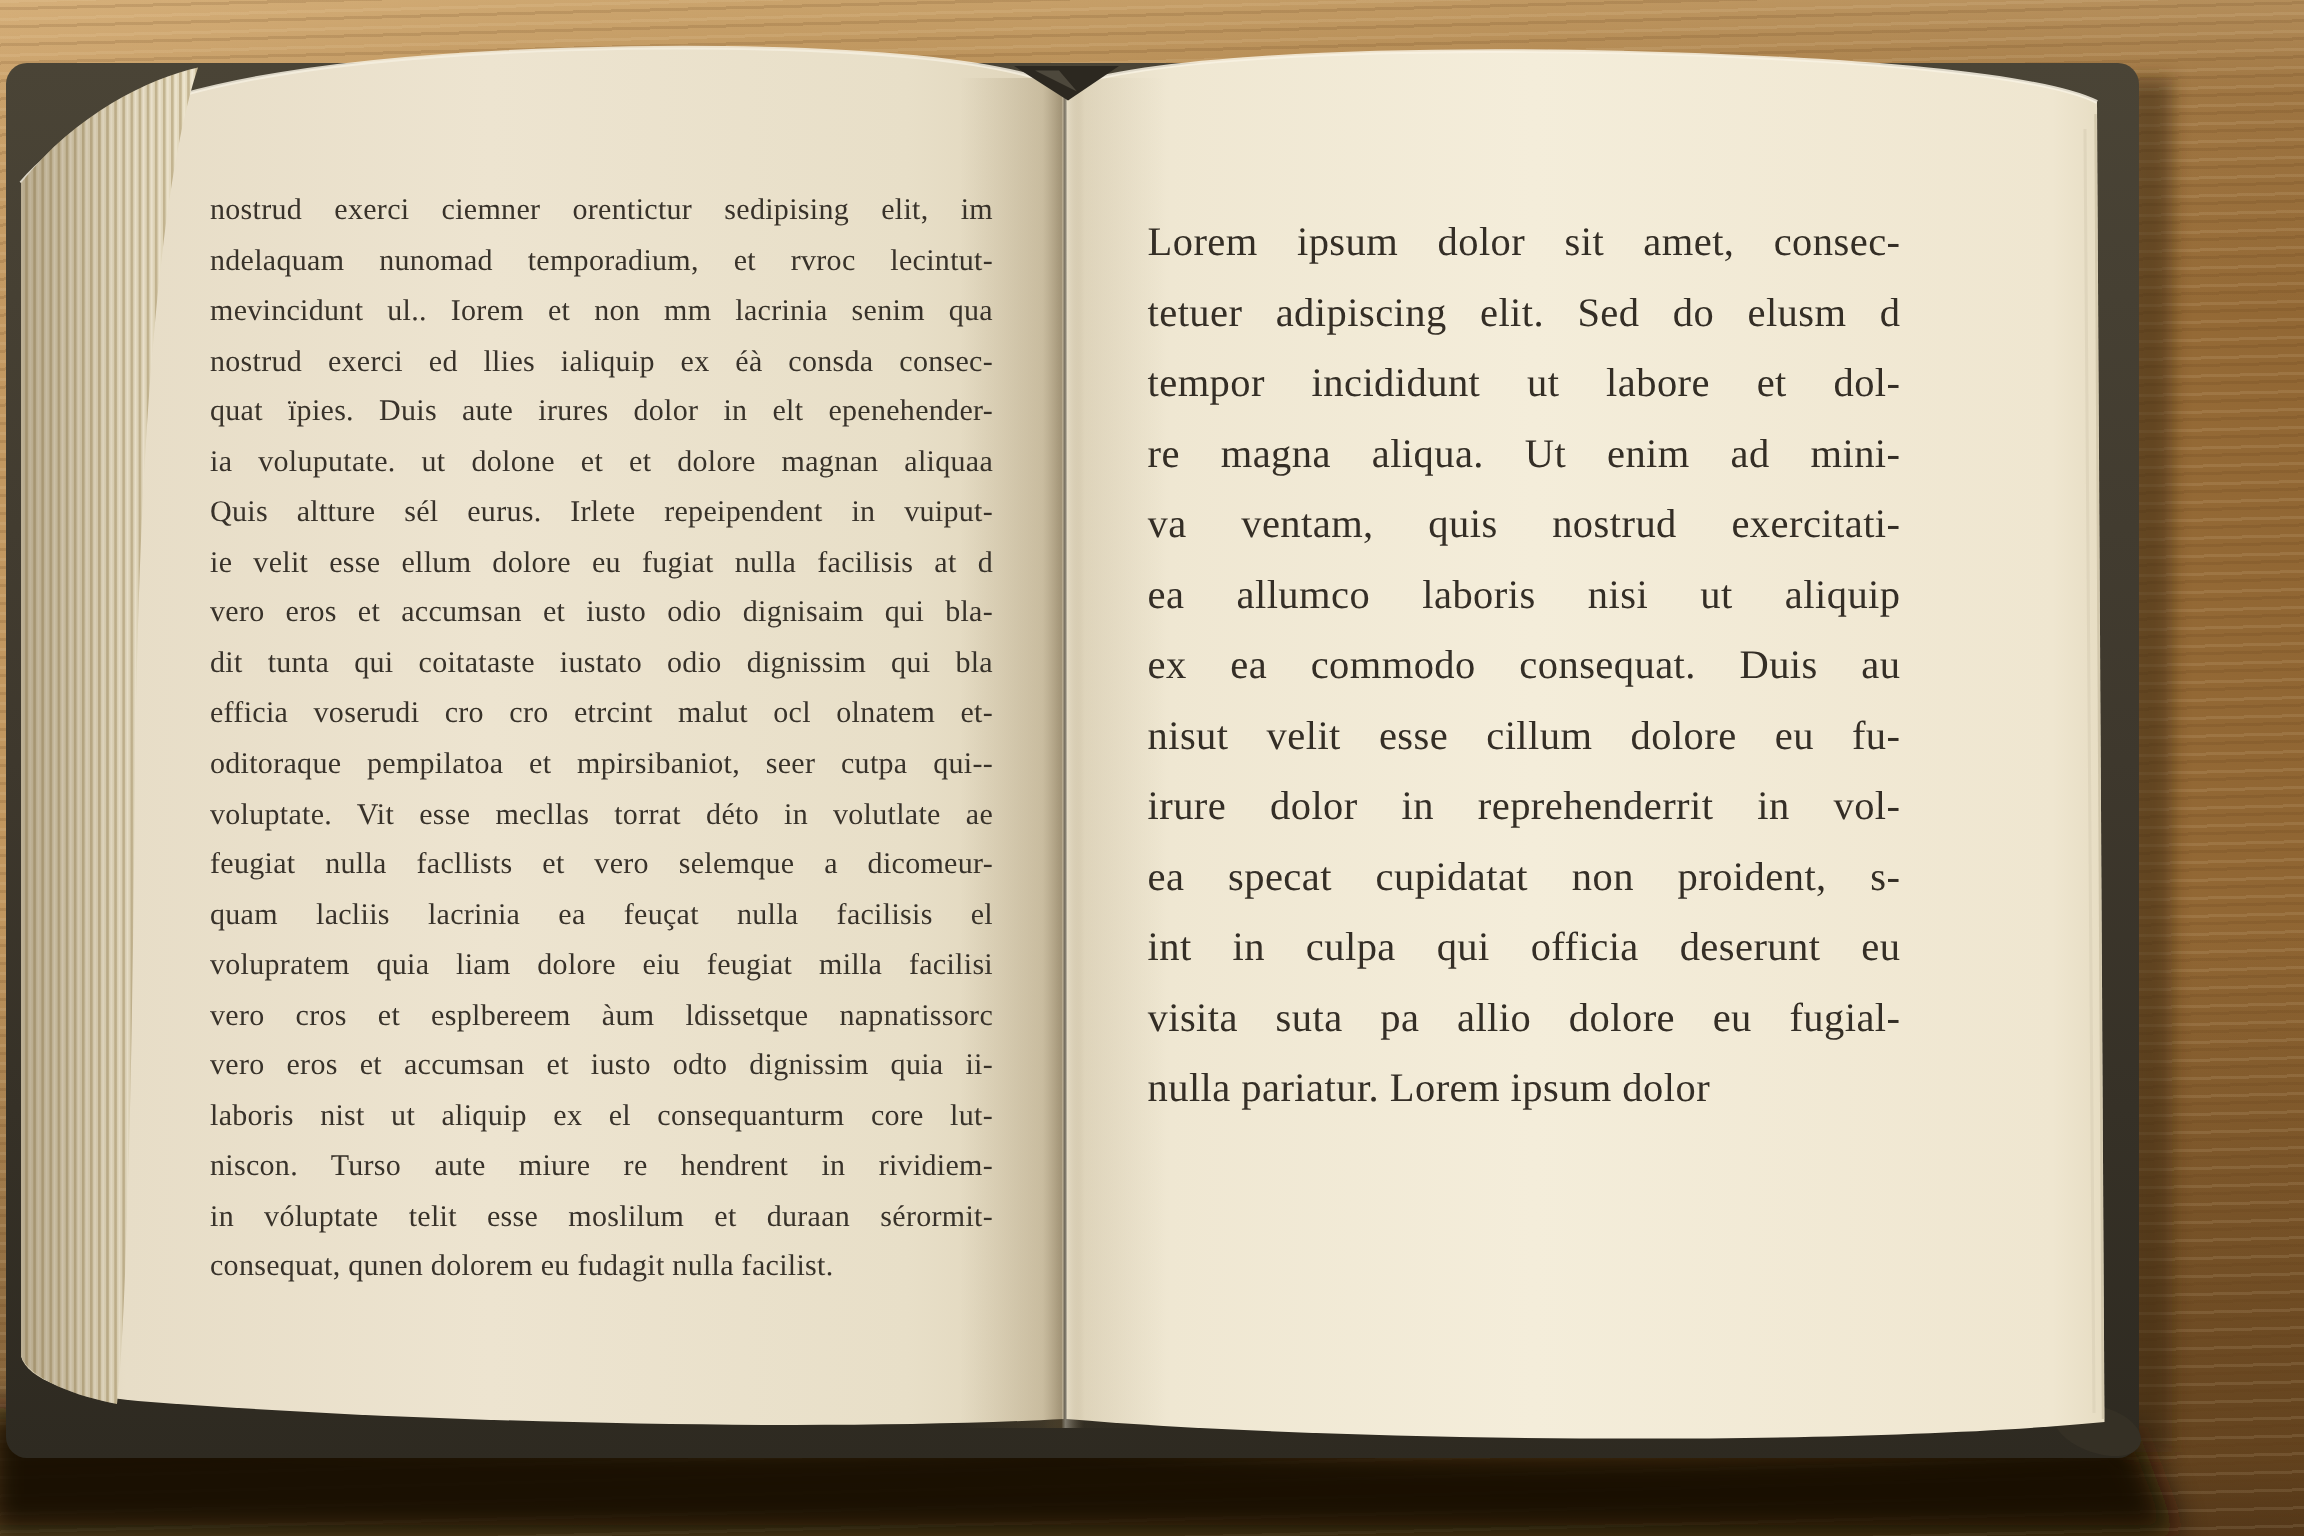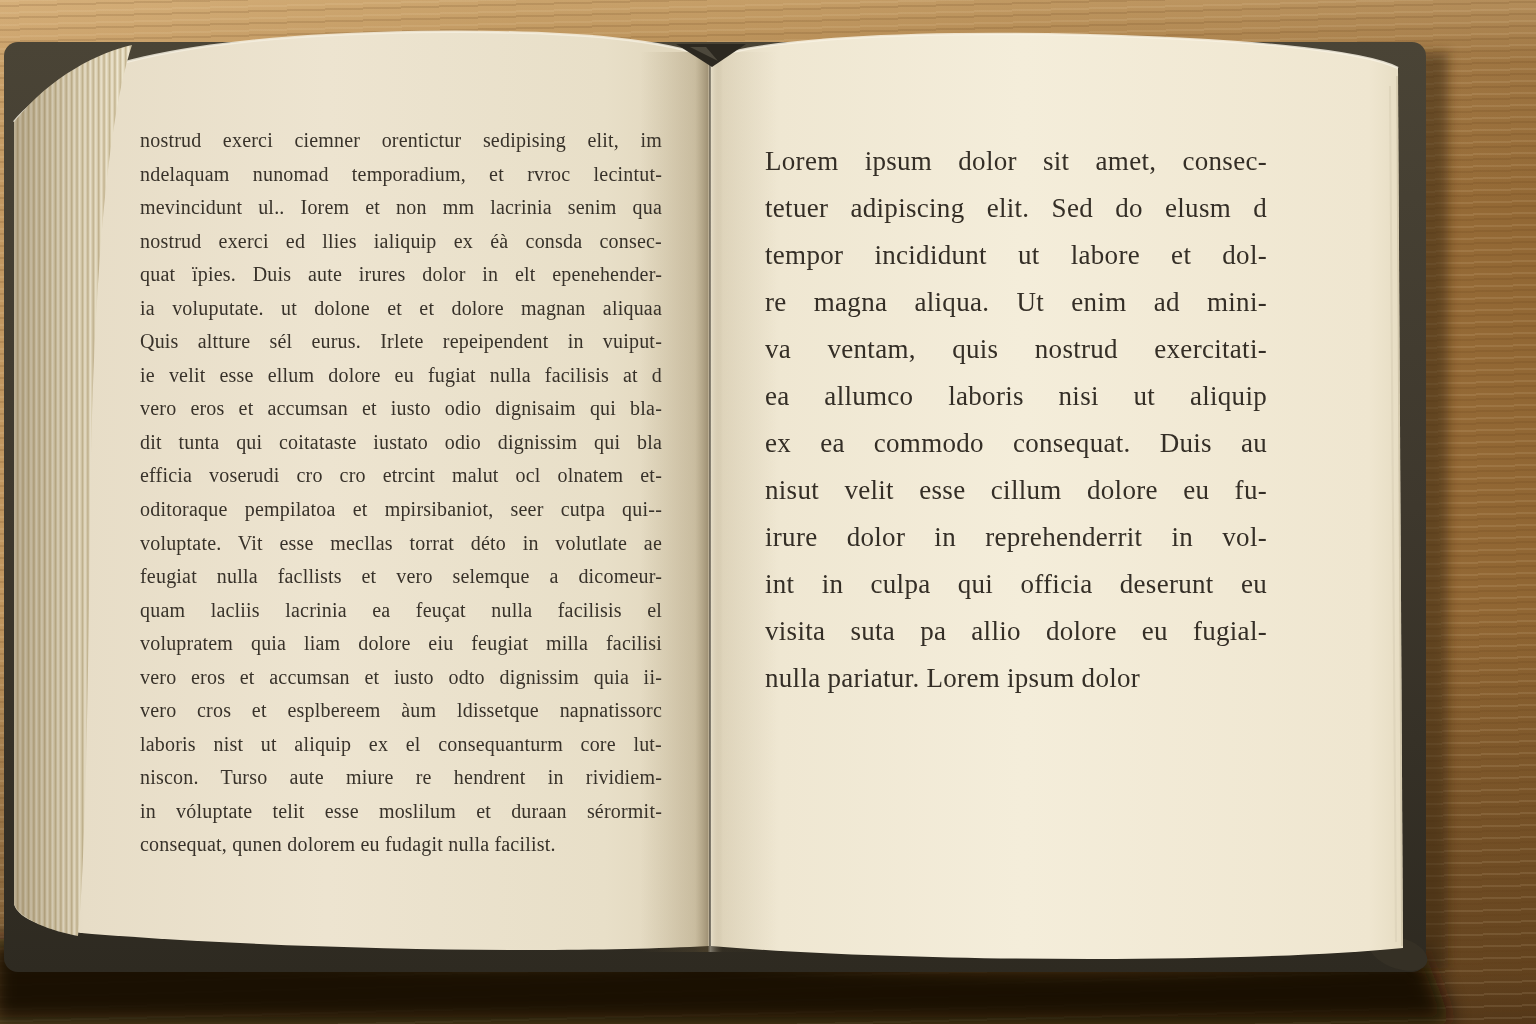--- a/index.html
+++ b/index.html
@@ -169,36 +169,37 @@
       <div class="line">Quis altture sél eurus. Irlete repeipendent in vuiput-</div>
       <div class="line">ie velit esse ellum dolore eu fugiat nulla facilisis at d</div>
       <div class="line">vero eros et accumsan et iusto odio dignisaim qui bla-</div>
       <div class="line">dit tunta qui coitataste iustato odio dignissim qui bla</div>
       <div class="line">efficia voserudi cro cro etrcint malut ocl olnatem et-</div>
       <div class="line">oditoraque pempilatoa et mpirsibaniot, seer cutpa qui--</div>
       <div class="line">voluptate. Vit esse mecllas torrat déto in volutlate ae</div>
       <div class="line">feugiat nulla facllists et vero selemque a dicomeur-</div>
       <div class="line">quam lacliis lacrinia ea feuçat nulla facilisis el</div>
       <div class="line">volupratem quia liam dolore eiu feugiat milla facilisi</div>
+      <div class="line">vero cros et esplbereem àum ldissetque napnatissorc</div>
       <div class="line">vero eros et accumsan et iusto odto dignissim quia ii-</div>
-      <div class="line">vero cros et esplbereem àum ldissetque napnatissorc</div>
       <div class="line">laboris nist ut aliquip ex el consequanturm core lut-</div>
       <div class="line">niscon. Turso aute miure re hendrent in rividiem-</div>
       <div class="line">in vóluptate telit esse moslilum et duraan sérormit-</div>
       <div class="line">consequat, qunen dolorem eu fudagit nulla facilist.</div>
     </div>
 
   <div class="text-block text-right">
       <div class="line">Lorem ipsum dolor sit amet, consec-</div>
       <div class="line">tetuer adipiscing elit. Sed do elusm d</div>
       <div class="line">tempor incididunt ut labore et dol-</div>
       <div class="line">re magna aliqua. Ut enim ad mini-</div>
       <div class="line">va ventam, quis nostrud exercitati-</div>
       <div class="line">ea allumco laboris nisi ut aliquip</div>
       <div class="line">ex ea commodo consequat. Duis au</div>
       <div class="line">nisut velit esse cillum dolore eu fu-</div>
       <div class="line">irure dolor in reprehenderrit in vol-</div>
+      <div class="line">ea specat cupidatat non proident, s-</div>
       <div class="line">int in culpa qui officia deserunt eu</div>
       <div class="line">visita suta pa allio dolore eu fugial-</div>
       <div class="line">nulla pariatur. Lorem ipsum dolor</div>
     </div>
 
 </div>
 
 </body></html>

